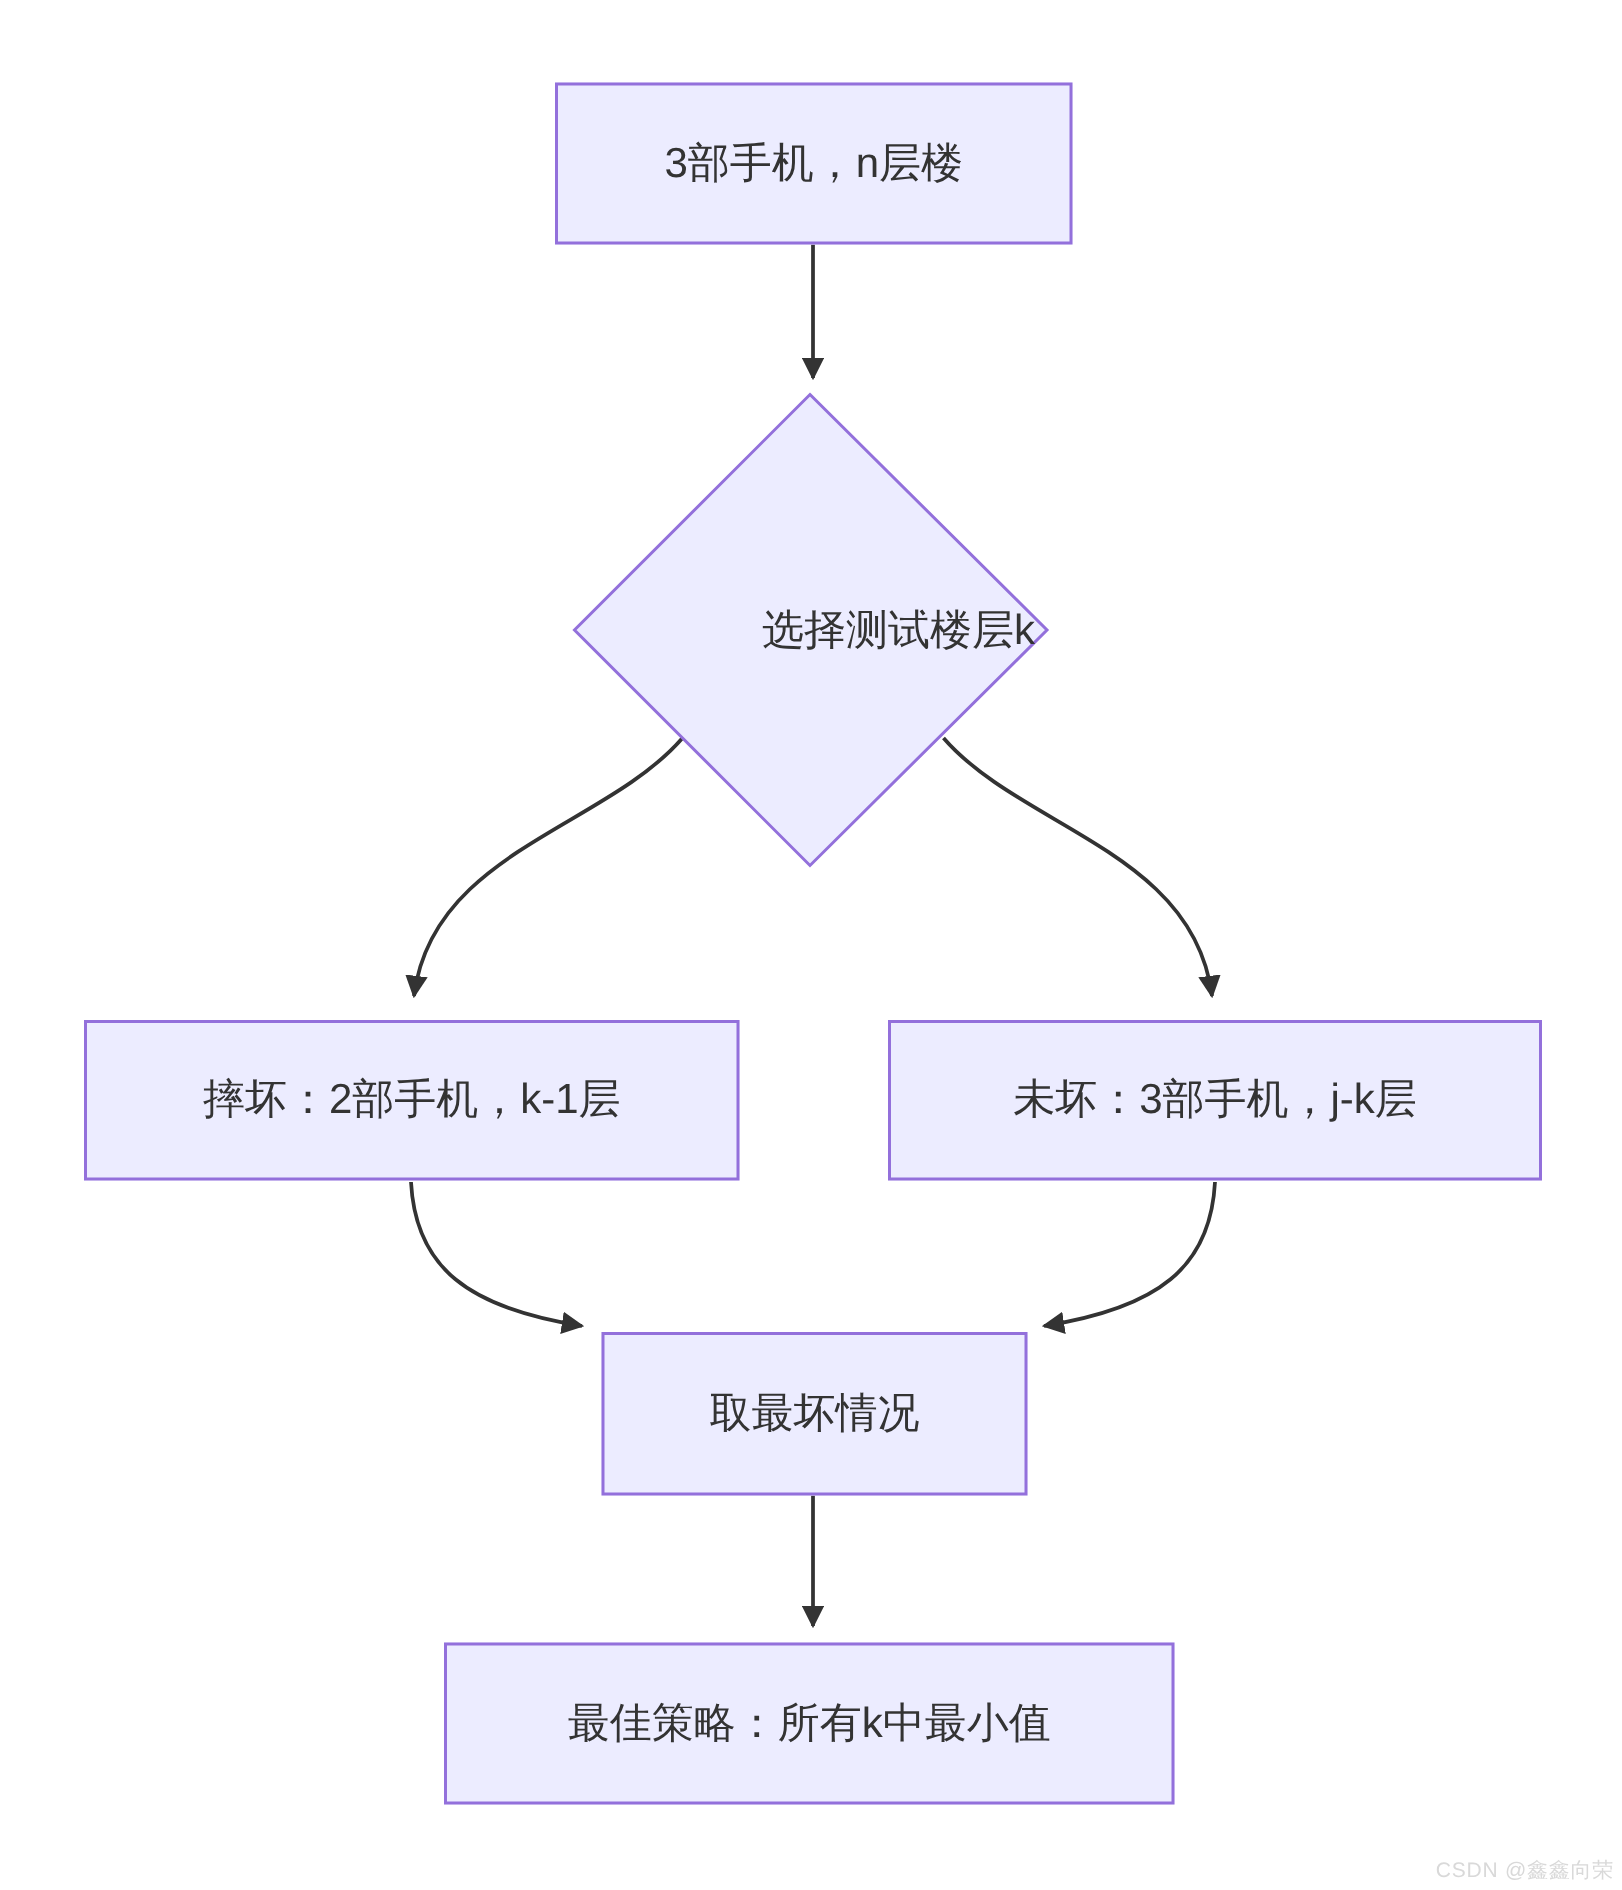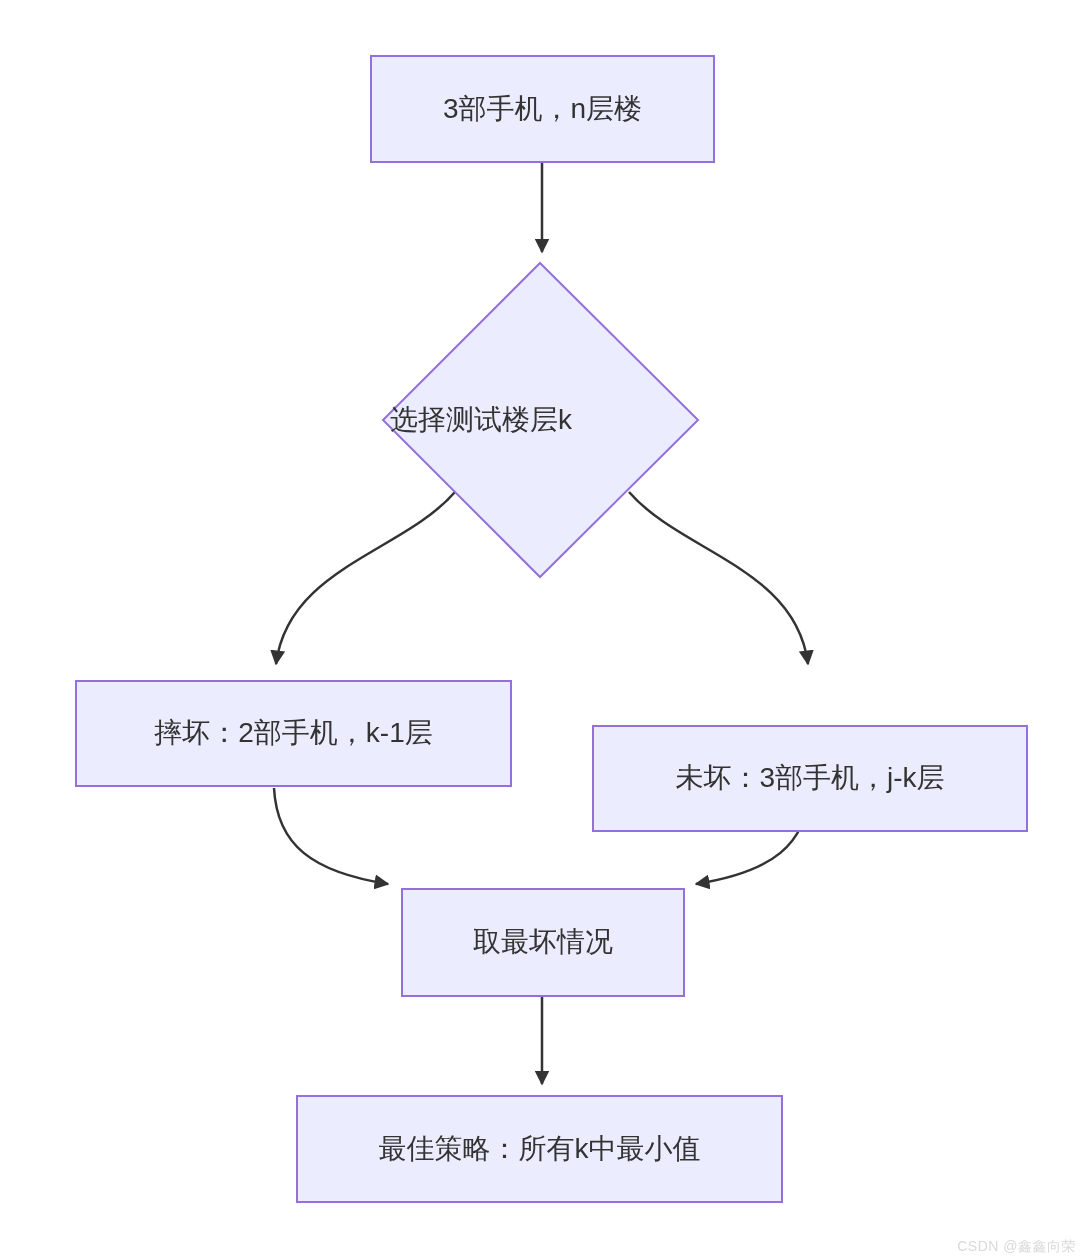--- a/index.html
+++ b/index.html
@@ -54,21 +54,21 @@
     white-space:nowrap;
   }
   .diamond-label{
     position:absolute;
     left:390px;
     top:399px;
     width:300px;
     height:42px;
     display:flex;
     align-items:center;
-    justify-content:flex-start;
+    justify-content:flex-end;
   }
   .watermark{
     position:absolute;
     right:5px;
     bottom:4px;
     font-size:14px;
     color:var(--watermark);
     letter-spacing:0.5px;
   }
 </style>
@@ -100,25 +100,25 @@
   </svg>
 
   <div class="node" style="left:370px; top:55px; width:345px; height:108px;">
     <span class="node-label">3部手机，n层楼</span>
   </div>
 
   <div class="diamond-label">
     <span class="node-label">选择测试楼层k</span>
   </div>
 
-  <div class="node" style="left:56px; top:680px; width:437px; height:107px;margin-left:19px;">
+  <div class="node" style="left:56px; top:680px; width:437px; height:107px;">
     <span class="node-label">摔坏：2部手机，k-1层</span>
   </div>
 
-  <div class="node" style="left:592px; top:680px; width:436px; height:107px;margin-top:45px;">
+  <div class="node" style="left:592px; top:680px; width:436px; height:107px;">
     <span class="node-label">未坏：3部手机，j-k层</span>
   </div>
 
   <div class="node" style="left:296px; top:1095px; width:487px; height:108px;">
     <span class="node-label">最佳策略：所有k中最小值</span>
   </div>
 
   <div class="node" style="left:401px; top:888px; width:284px; height:109px;">
     <span class="node-label">取最坏情况</span>
   </div>

